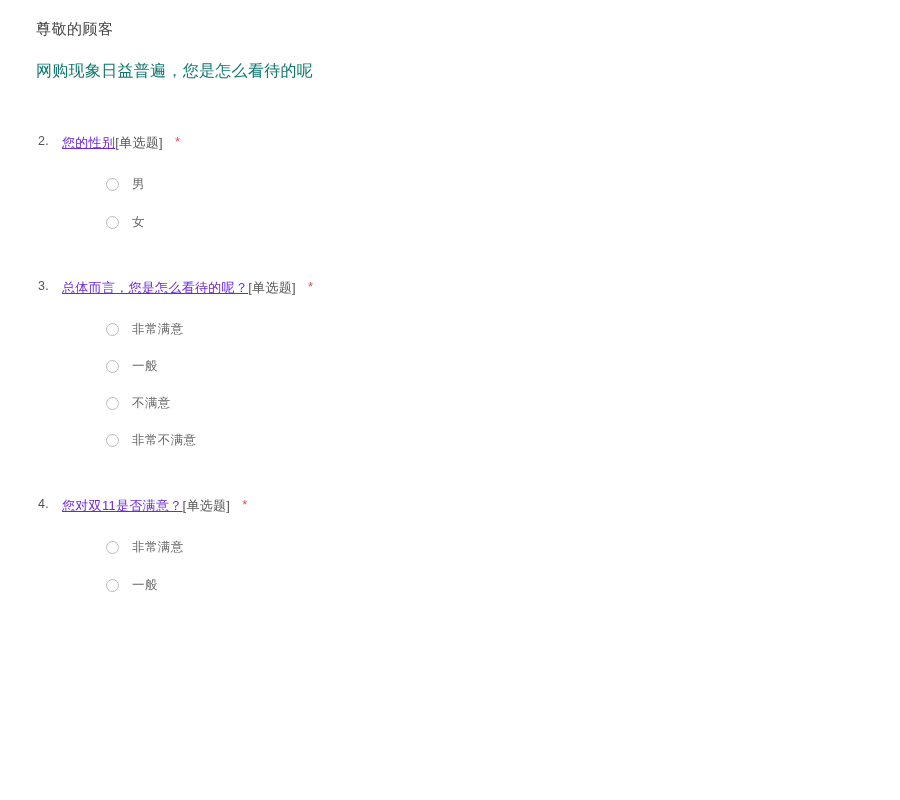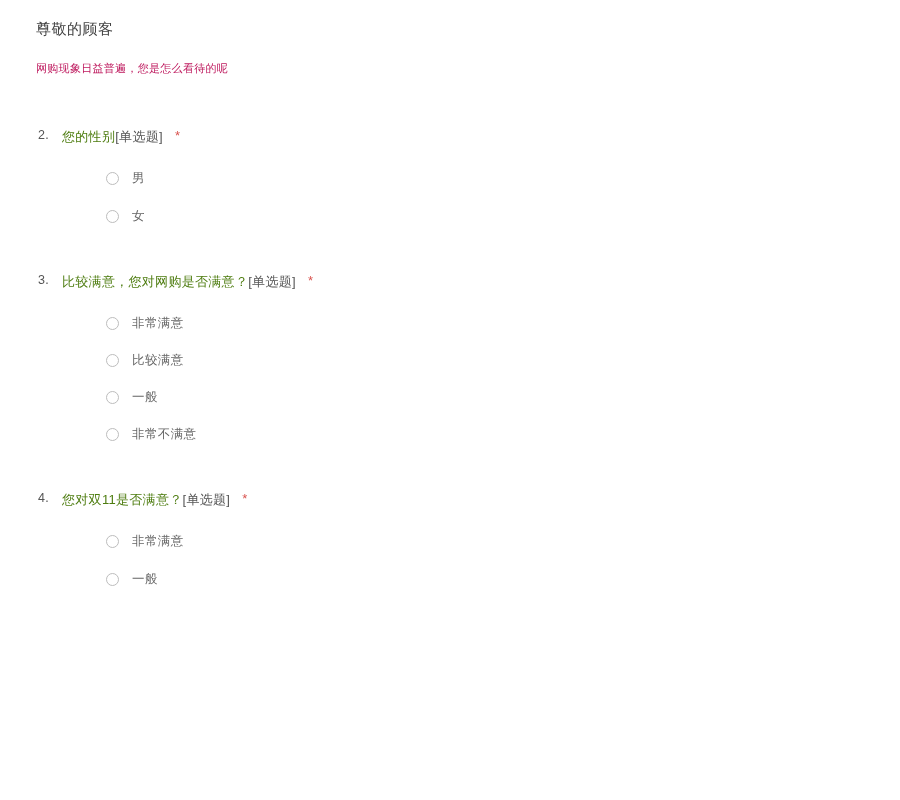--- a/index.html
+++ b/index.html
@@ -22,22 +22,22 @@
   }
   .survey-title {
     font-size: 15px;
     color: #444444;
     font-weight: normal;
     margin: 0 0 0 0;
     padding: 4px 0 0 0;
     letter-spacing: 0.5px;
   }
   .survey-desc {
-    font-size: 11px;
-    color: #be185d;
+    font-size: 16px;
+    color: #0f766e;
     margin: 22px 0 0 0;
     letter-spacing: 0.3px;
   }
   .questions {
     margin-top: 52px;
   }
   .question {
     margin-bottom: 38px;
   }
   .q-head {
@@ -49,21 +49,22 @@
   }
   .q-num {
     width: 26px;
     flex: 0 0 26px;
     color: #555555;
     font-size: 12.5px;
     padding-left: 2px;
     box-sizing: border-box;
   }
   .q-text {
-    color: #4d7c0f;
+    color: #6d28d9;
+    text-decoration: underline;
   }
   .q-type {
     color: #555555;
   }
   .q-required {
     color: #d9534f;
     margin-left: 12px;
     font-size: 13px;
   }
   .options {
@@ -123,36 +124,36 @@
           <span class="option-label">女</span>
         </div>
       </div>
     </div>
 
     <div class="gap-after-q2"></div>
 
     <div class="question q3">
       <div class="q-head">
         <span class="q-num">3.</span>
-        <span class="q-text">比较满意，您对网购是否满意？</span>
+        <span class="q-text">总体而言，您是怎么看待的呢？</span>
         <span class="q-type">[单选题]</span>
         <span class="q-required">*</span>
       </div>
       <div class="options">
         <div class="option">
           <span class="radio"></span>
           <span class="option-label">非常满意</span>
         </div>
         <div class="option">
           <span class="radio"></span>
-          <span class="option-label">比较满意</span>
+          <span class="option-label">一般</span>
         </div>
         <div class="option">
           <span class="radio"></span>
-          <span class="option-label">一般</span>
+          <span class="option-label">不满意</span>
         </div>
         <div class="option">
           <span class="radio"></span>
           <span class="option-label">非常不满意</span>
         </div>
       </div>
     </div>
 
     <div class="gap-after-q2"></div>
 

